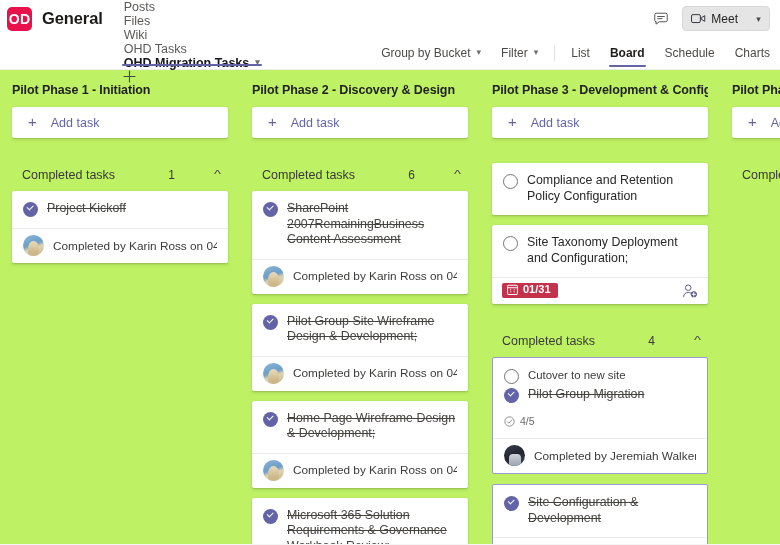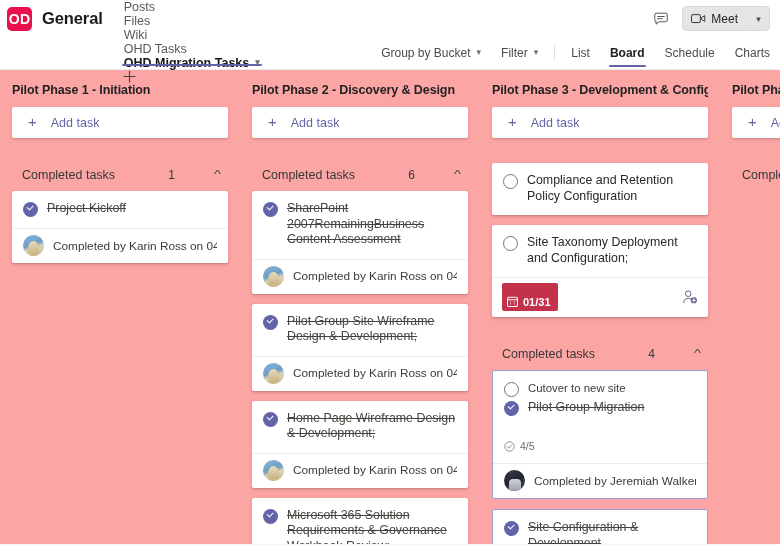--- a/index.html
+++ b/index.html
@@ -163,21 +163,21 @@
   }
 
   
   .board {
     display: flex;
     align-items: flex-start;
     gap: 0;
     padding: 0 0 0 0;
     height: calc(545px - 37px - 34px);
     overflow: hidden;
-    background: #fca5a5;
+    background: #bef264;
   }
   .bucket {
     width: 240px;
     flex: none;
     padding: 13px 12px 0 12px;
     height: 100%;
     overflow: hidden;
   }
   .bucket-title {
     font-size: 12.5px;
@@ -288,21 +288,21 @@
   .task-sub {
     font-size: 11.4px;
     line-height: 15px;
     color: #3d3c3b;
   }
 
   .checklist-count {
     display: flex;
     align-items: center;
     gap: 5px;
-    margin-top: 24px;
+    margin-top: 12px;
     font-size: 10.5px;
     color: #6a6a6a;
     text-align: right;
   }
   .checklist-count svg { flex: none; }
 
   .card-meta {
     display: flex;
     align-items: center;
     padding: 6px 11px 7px 11px;
@@ -339,25 +339,26 @@
   }
 
   .due-row {
     display: flex;
     align-items: center;
     padding: 5px 10px 6px 10px;
     border-top: 1px solid #edecec;
   }
   .due-badge {
     display: flex;
+    align-items: center;
     gap: 5px;
     background: #c4314b;
     color: #fff;
     border-radius: 2px;
-    padding: 13px 7px 3px 5px;
+    padding: 0 7px 3px 5px;
     font-size: 11px;
     font-weight: 600;
   }
   .assign-icon {
     margin-left: auto;
     color: #5b5b8a;
     display: flex;
     align-items: center;
     cursor: pointer;
   }

